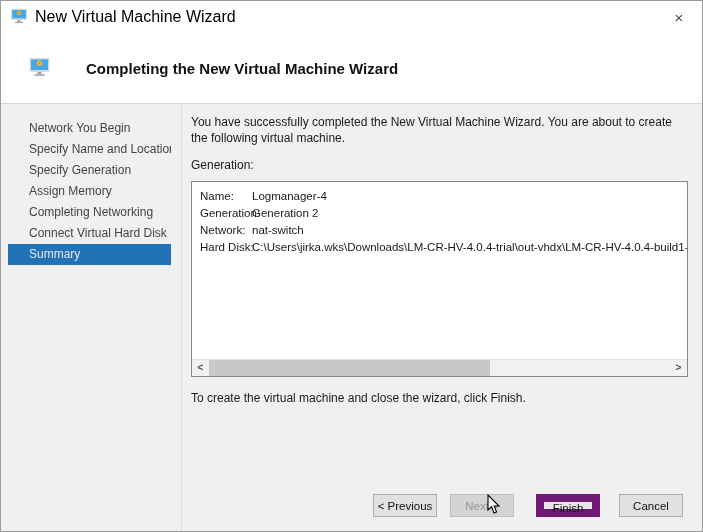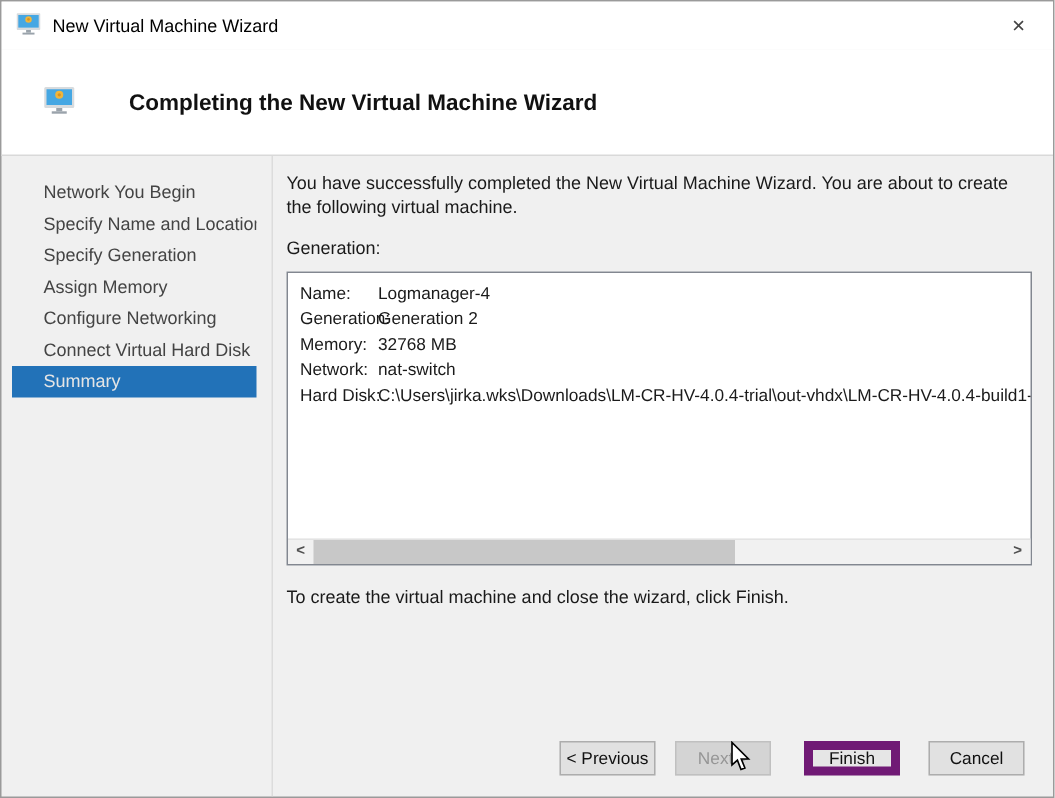--- a/index.html
+++ b/index.html
@@ -12,21 +12,21 @@
     font-family:"Liberation Sans", sans-serif;
     font-size:12px; color:#1a1a1a;
     overflow:hidden;
   }
   
   .titlebar {
     height:32px; background:#ffffff;
     display:flex; align-items:center;
   }
   .titlebar .app-icon { margin:0 8px 0 10px; }
-  .titlebar .title { flex:1; font-size:12px; color:#000; }
+  .titlebar .title { flex:1; font-size:16px; color:#000; }
   .close-btn {
     width:46px; height:32px; border:none; background:transparent;
     font-size:15px; color:#444; cursor:default; line-height:32px;
   }
   
   .header {
     height:71px; background:#ffffff;
     border-bottom:1px solid #d9d9d9;
     display:flex; align-items:center;
   }
@@ -82,21 +82,21 @@
   .btn {
     width:64px; height:23px;
     background:#e1e1e1; border:1px solid #adadad;
     font-family:"Liberation Sans", sans-serif; font-size:11.5px; color:#111;
     padding:0; cursor:default;
   }
   .btn + .btn { margin-left:13px; }
   .btn.gap-lg { margin-left:22px; }
   .btn.gap-md { margin-left:19px; }
   .btn.disabled { background:#d4d4d4; border-color:#c0c0c0; color:#969696; }
-  .btn.focused { border:6px solid #701a75; background:#e6e6e6; }
+  .btn.focused { border:8px solid #701a75; background:#e6e6e6; }
   
   .cursor { position:absolute; left:486px; top:493px; z-index:10; pointer-events:none; }
 </style>
 </head>
 <body>
 
 <div class="window">
 
   <div class="titlebar">
     <span class="app-icon">
@@ -126,41 +126,37 @@
     </span>
     <span class="hdr-title">Completing the New Virtual Machine Wizard</span>
   </div>
 
   <div class="body">
     <div class="sidebar">
       <div class="nav-item">Network You Begin</div>
       <div class="nav-item">Specify Name and Location</div>
       <div class="nav-item">Specify Generation</div>
       <div class="nav-item">Assign Memory</div>
-      <div class="nav-item">Configure Networking</div>
+      <div class="nav-item">Completing Networking</div>
       <div class="nav-item">Connect Virtual Hard Disk</div>
       <div class="nav-item selected">Summary</div>
     </div>
 
     <div class="content">
       <p class="intro">You have successfully completed the New Virtual Machine Wizard. You are about to create the following virtual machine.</p>
       <div class="desc-label">Generation:</div>
 
       <div class="desc-box">
         <div class="desc-row">
           <span class="lbl">Name:</span>
           <span class="val">Logmanager-4</span>
         </div>
         <div class="desc-row">
           <span class="lbl">Generation:</span>
           <span class="val">Generation 2</span>
-        </div>
-        <div class="desc-row">
-          <span class="lbl">Memory:</span>
-          <span class="val">32768 MB</span>
         </div>
         <div class="desc-row">
           <span class="lbl">Network:</span>
           <span class="val">nat-switch</span>
         </div>
         <div class="desc-row">
           <span class="lbl">Hard Disk:</span>
           <span class="val">C:\Users\jirka.wks\Downloads\LM-CR-HV-4.0.4-trial\out-vhdx\LM-CR-HV-4.0.4-build1-2</span>
         </div>
 

